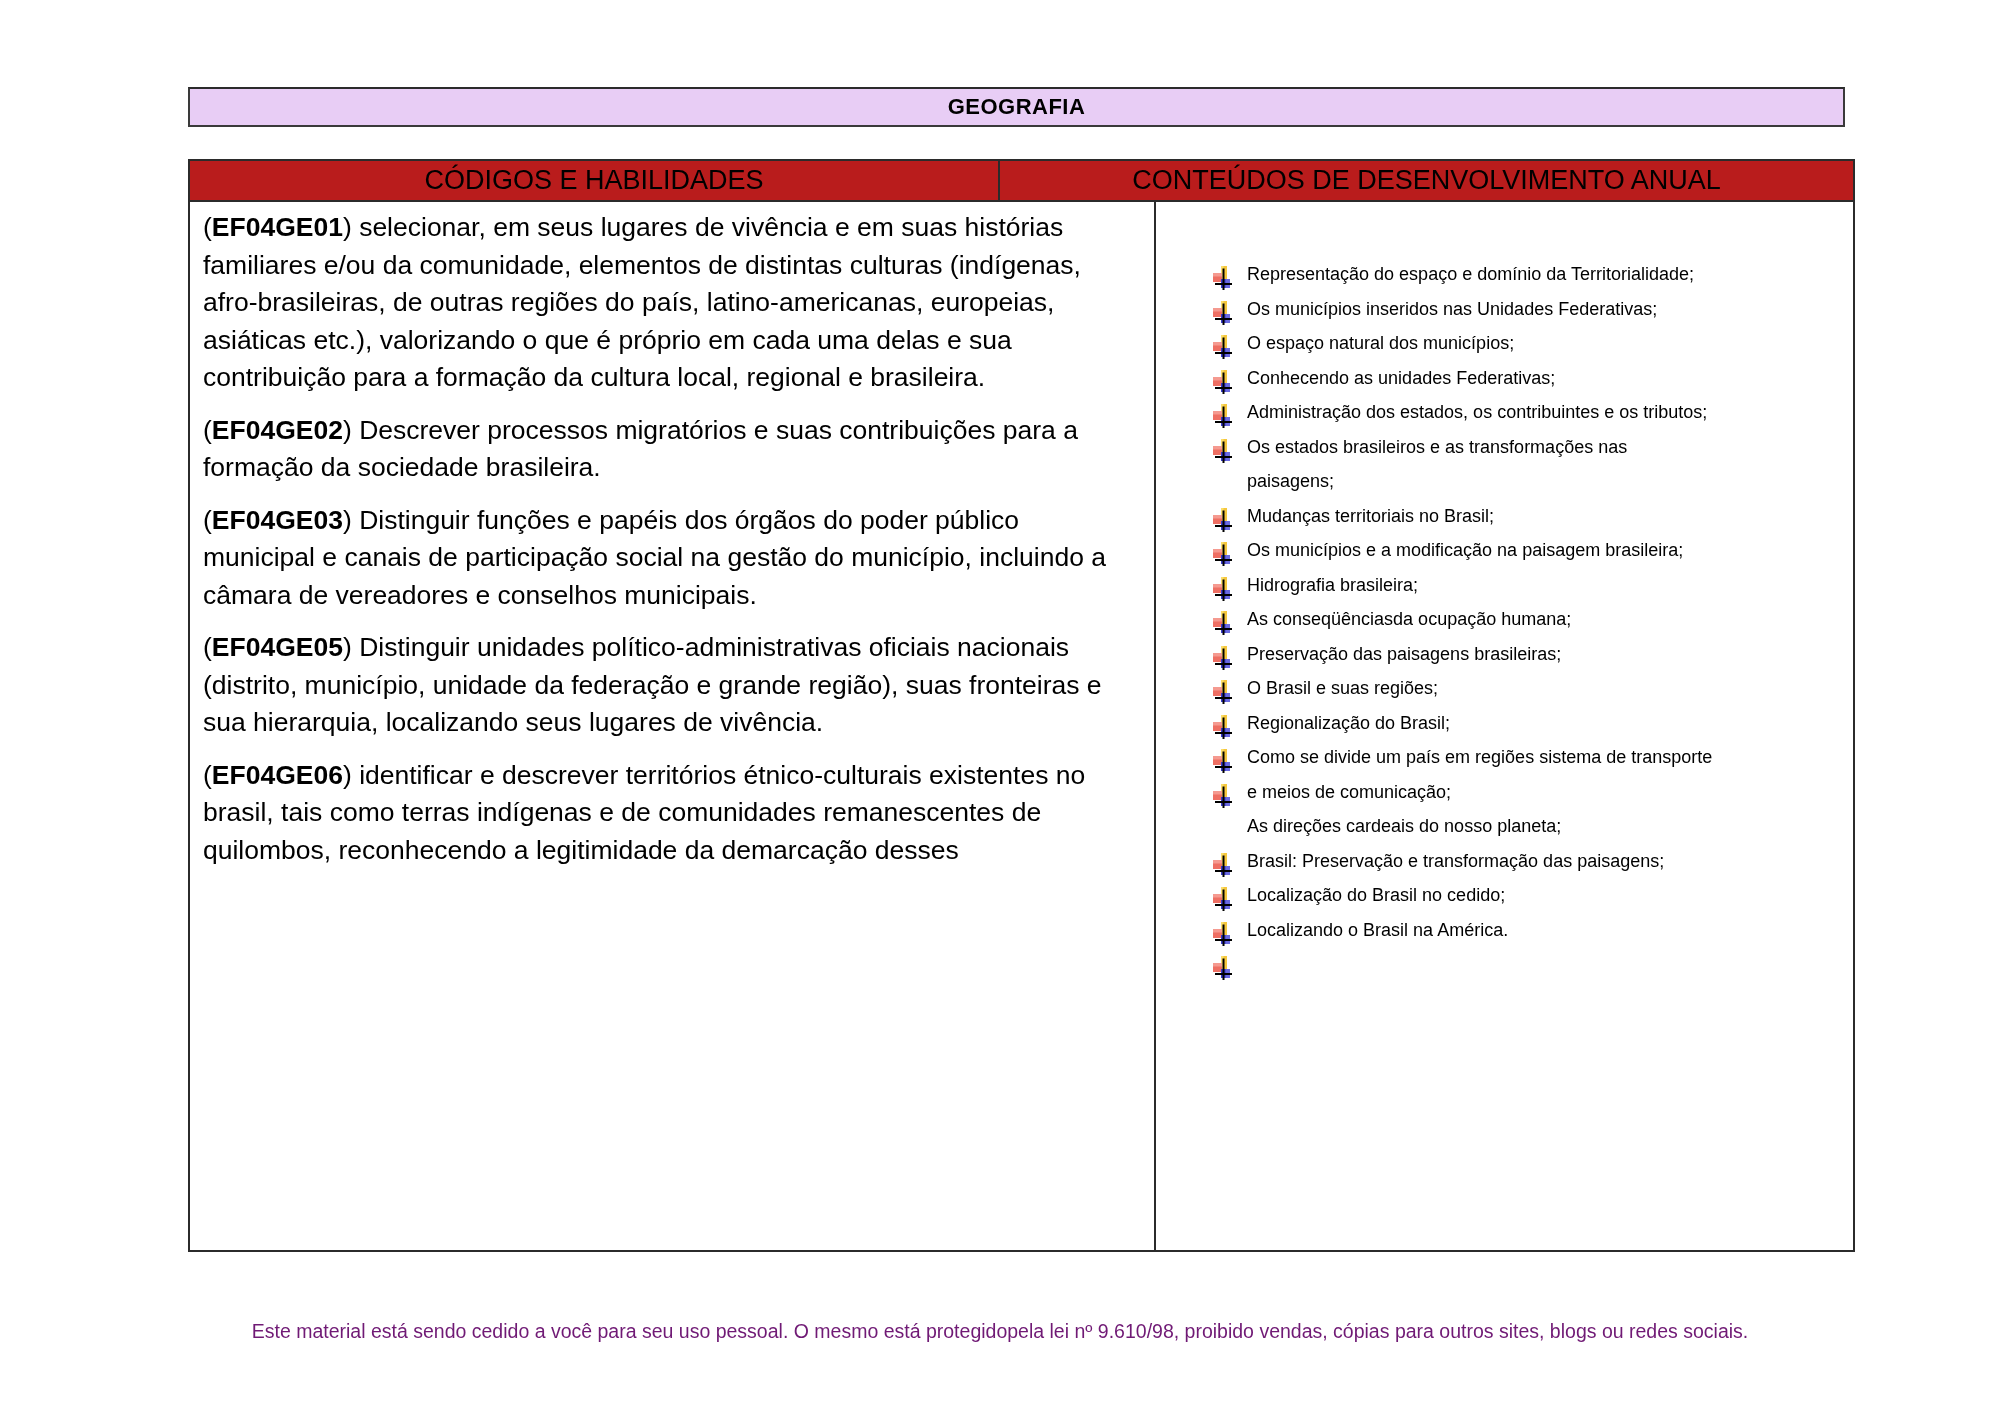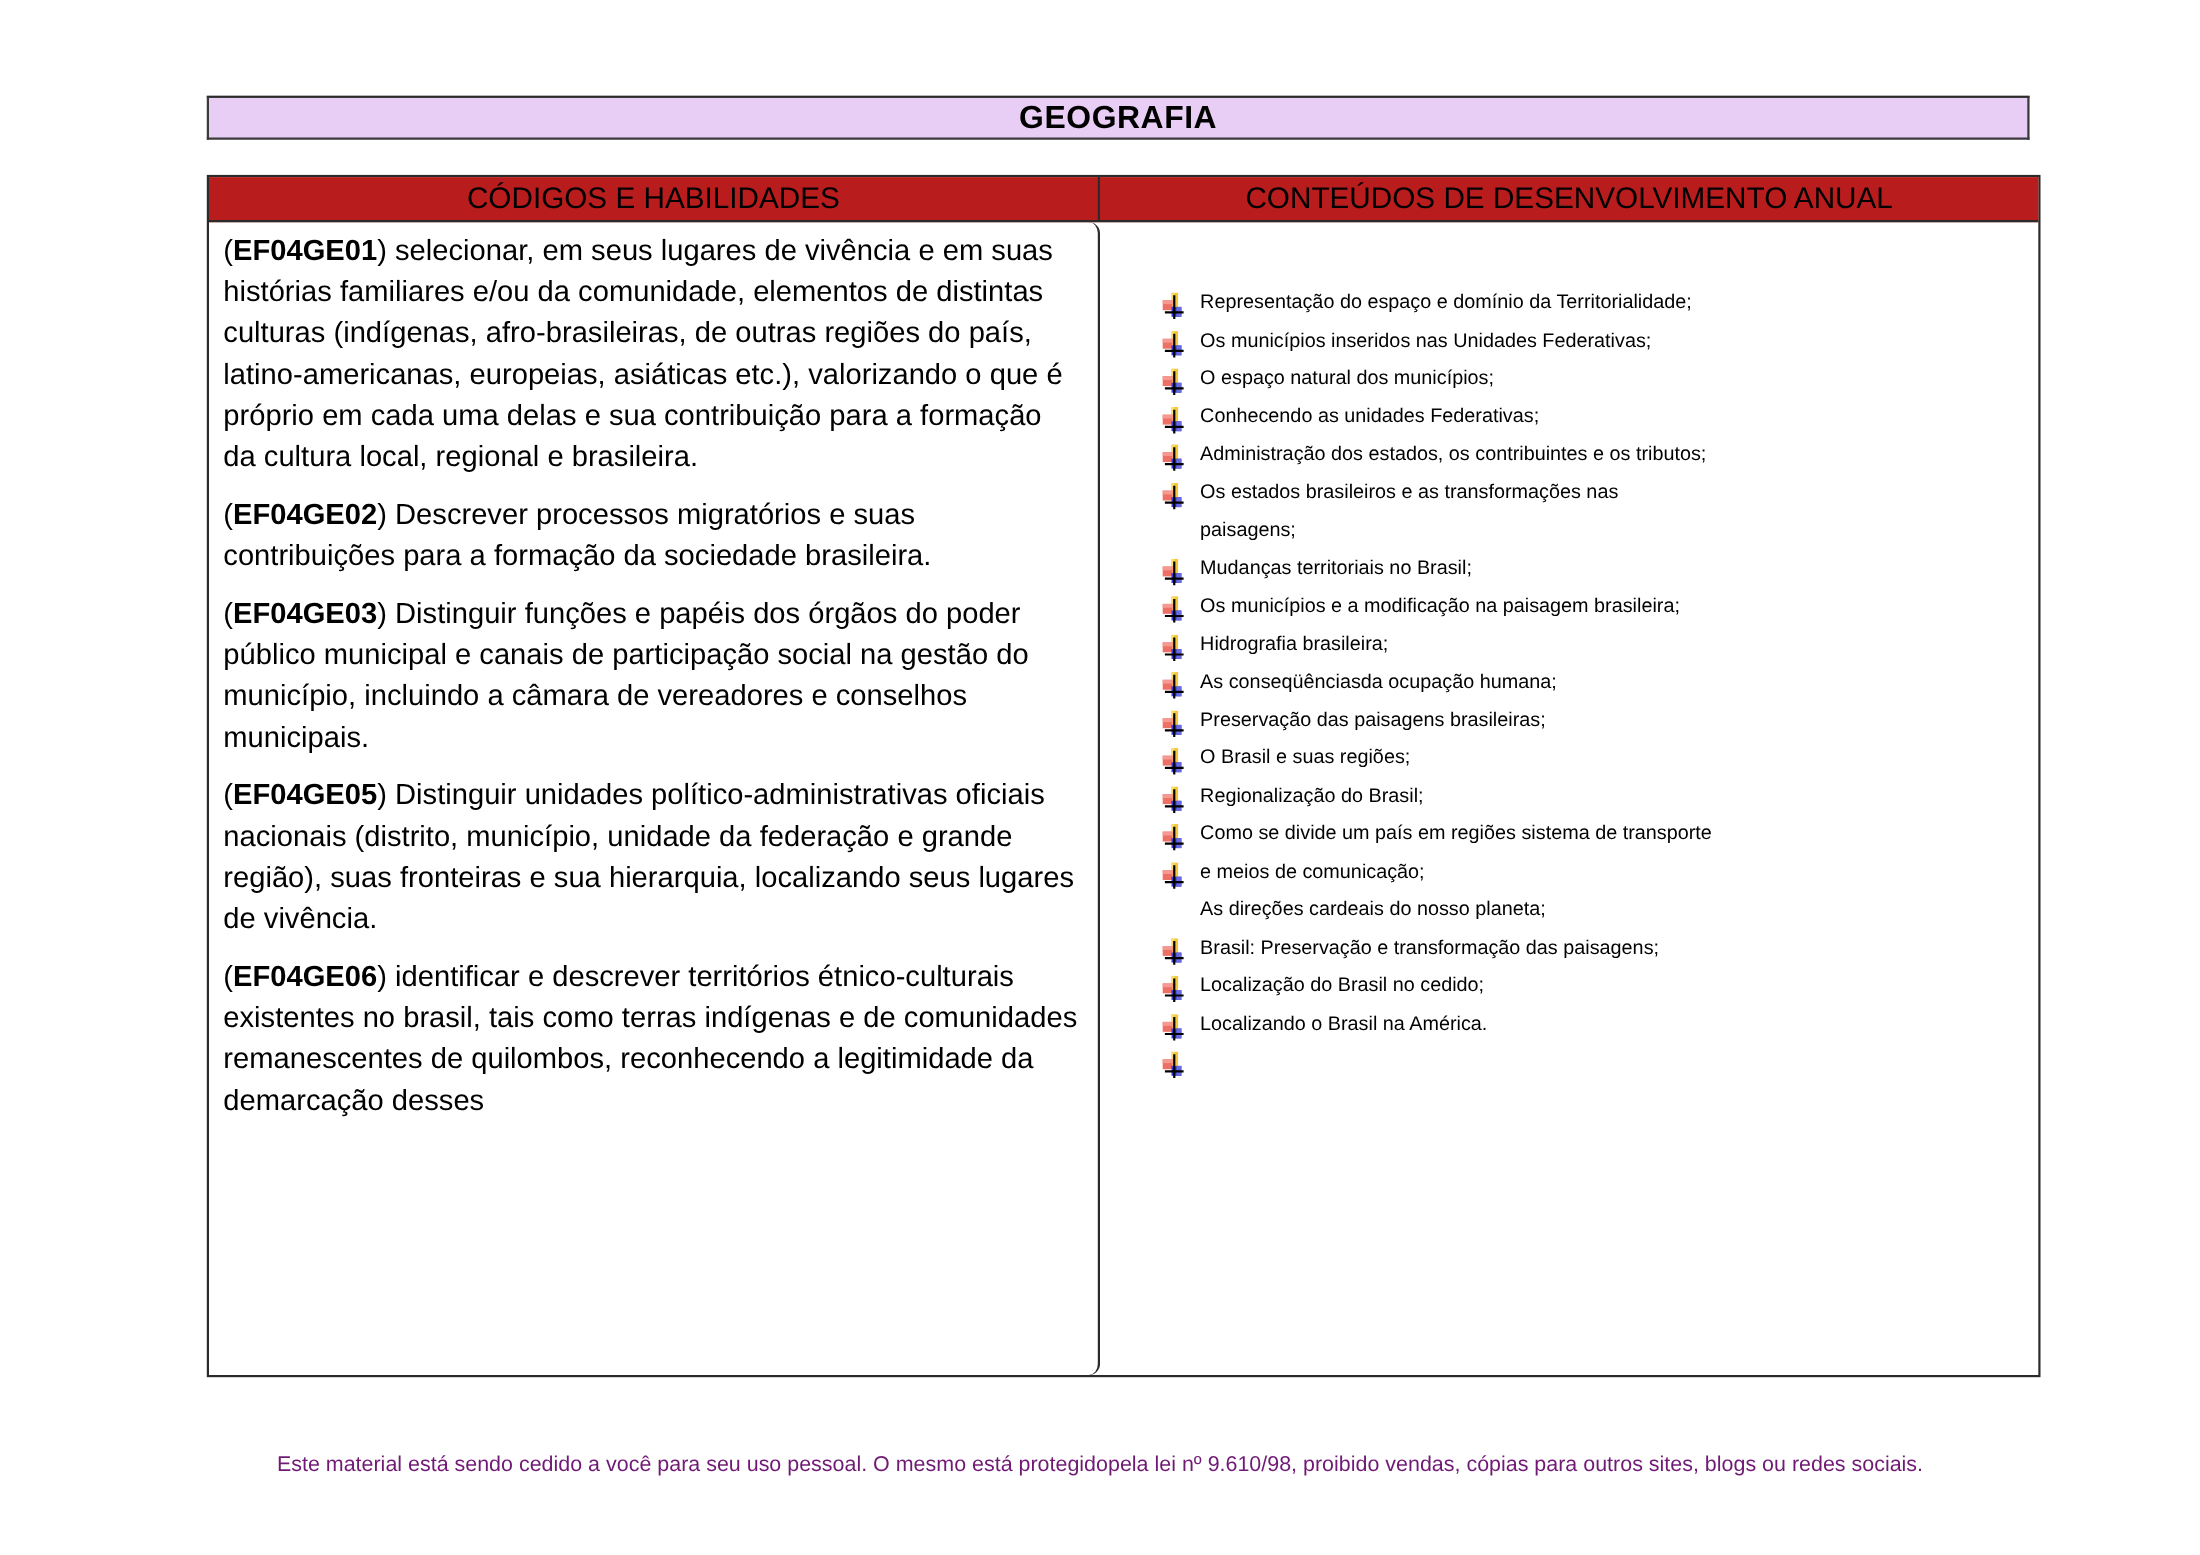--- a/index.html
+++ b/index.html
@@ -16,43 +16,42 @@
     position: absolute;
     left: 188px; top: 87px;
     width: 1657px; height: 40px;
     background: #E8CDF5;
     border: 2px solid #3a3a3a;
     border-top-color: #2b2b2b;
     box-sizing: border-box;
     display: flex; align-items: center; justify-content: center;
   }
   .title-bar .title-text {
-    font-size: 29px; font-weight: bold; letter-spacing: 0.5px;
+    font-size: 22px; font-weight: bold; letter-spacing: 0.5px;
   }
   .curr-table {
     position: absolute;
     left: 188px; top: 159px;
     width: 1667px; height: 1093px;
     border: 2px solid #2b2b2b;
     box-sizing: border-box;
     background: #ffffff;
   }
   .thead { display: flex; height: 41px; background: #b91c1c; border-bottom: 2px solid #2b2b2b; box-sizing: border-box; }
   .th {
     display: flex; align-items: center; justify-content: center;
     font-size: 27px; box-sizing: border-box;
   }
   .th.left-col  { width: 810px; border-right: 2px solid #2b2b2b; }
   .th.right-col { flex: 1; }
   .tbody { display: flex; height: calc(100% - 41px); }
   .cell { box-sizing: border-box; }
   .cell.left-col {
-    width: 810px; border-right: 2px solid #2b2b2b;
+    width: 966px; border-right: 2px solid #2b2b2b;
     padding: 7px 16px 0 13px;
-    border-radius: 10px;
   }
   .cell.right-col { flex: 1; padding: 55px 8px 0 56px; }
   .skill-paragraph {
     margin: 0 0 15px 0;
     font-size: 26.5px;
     line-height: 37.5px;
     text-align: left;
   }
   .skill-code { font-weight: bold; }
   .content-line {

